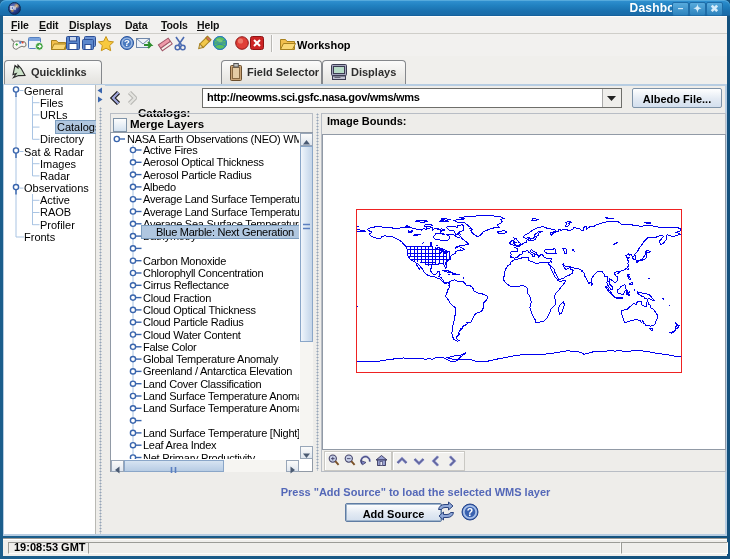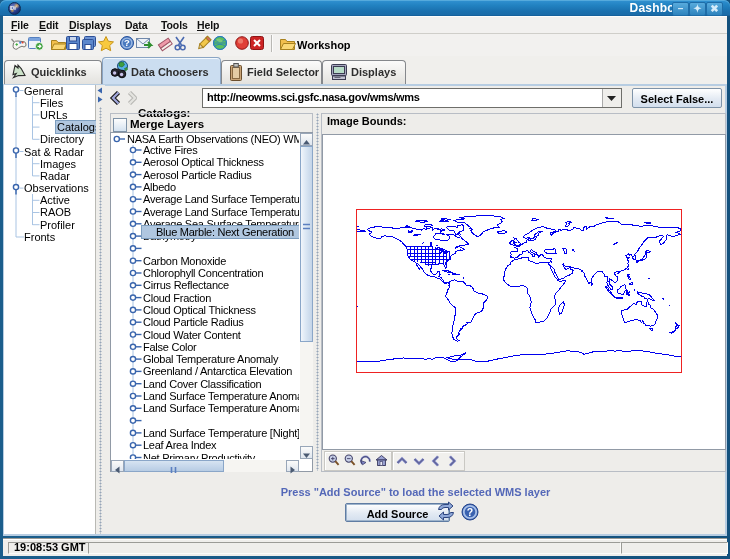--- a/index.html
+++ b/index.html
@@ -132,32 +132,20 @@
         <path d="M0.5 13.5 l3 -6 h12 l-3 6 z" fill="#fad876" stroke="#a8821f"></path>
       </g>
 </svg>
 <span style="position:absolute;left:294px;top:5px;font-size:11px;font-weight:bold">Workshop</span>
 </div>
 <div id="tabbar">
 <div class="tab" style="left:1px;width:96px">
       <span class="lbl" style="left:26px">Quicklinks</span>
 <svg class="sm" style="position:absolute;left:5px;top:2px" width="18" height="18">
         <path d="M5 2.5 L8 5 L8 2.2 L11.2 5.5 L15 12.5 L8.5 12.6 L3.5 14.6 L6.2 10.6 L3 11.6 Z" fill="#cde3ca" stroke="#2a2a2a" stroke-width="1.1"></path>
-      </svg>
-    </div>
-<div class="tab sel" style="left:99px;width:117px">
-      <span class="lbl" style="left:28px">Data Choosers</span>
-<svg class="sm" style="position:absolute;left:7px;top:2px" width="20" height="20">
-        <circle cx="12.5" cy="6" r="5" fill="#57b0e8" stroke="#1a4a7a"></circle>
-        <path d="M9 3 q2.5 -1.5 4.5 -0.5 l1 2.5 -2.5 2 -3 -1 z M14.5 8.5 l2.5 -1 0.5 2 -2 1.5 z" fill="#3f9e3f" stroke="#1e5e1e" stroke-width="0.5"></path>
-        <circle cx="5" cy="12.5" r="3.8" fill="#26262e" stroke="#0a0a0e"></circle>
-        <circle cx="12" cy="14" r="3.8" fill="#26262e" stroke="#0a0a0e"></circle>
-        <path d="M7 9.5 L11 11" stroke="#26262e" stroke-width="2.5"></path>
-        <circle cx="4.6" cy="13" r="1.7" fill="#c9c2ea"></circle>
-        <circle cx="11.6" cy="14.5" r="1.7" fill="#c9c2ea"></circle>
       </svg>
     </div>
 <div class="tab" style="left:218px;width:99px">
       <span class="lbl" style="left:25px">Field Selector</span>
 <svg class="sm" style="position:absolute;left:7px;top:2px" width="16" height="19">
         <rect x="1.5" y="2.5" width="11" height="15" rx="1" fill="#c9a477" stroke="#6b4f2e"></rect>
         <rect x="3.5" y="4.5" width="7" height="11" fill="#e4cba4" stroke="#8a6a42"></rect>
         <rect x="4.8" y="0.5" width="4.5" height="3.5" fill="#c0c0bc" stroke="#555"></rect>
       </svg>
     </div>
@@ -219,21 +207,21 @@
         <path d="M20.5 1.5 L26 7 L20.5 12.5" fill="none" stroke="#e4e4e0" stroke-width="2.2"></path>
       </svg>
 <span class="b" style="position:absolute;left:33px;top:22px;font-size:11.5px">Catalogs:</span>
 <div style="position:absolute;left:97px;top:3px;width:420px;height:20px;background:#fff;border:1px solid #6e6e6a;box-sizing:border-box">
 <span class="b" style="position:absolute;left:4px;top:2px;font-size:11px;letter-spacing:-0.3px">http://neowms.sci.gsfc.nasa.gov/wms/wms</span>
 <div style="position:absolute;right:0;top:0;width:18px;height:18px;background:#efeeeb;border-left:1px solid #aaa"><svg class="sm" width="18" height="18">
             <path d="M4 7 h9 l-4.5 5 z" fill="#222"></path>
           </svg></div>
 </div>
 <div class="btn" style="position:absolute;left:527px;top:3px;width:90px;height:20px">
-        <span style="position:absolute;left:50%;transform:translateX(-50%);top:4px;font-size:11px;font-weight:bold;white-space:nowrap">Select False...</span>
+        <span style="position:absolute;left:50%;transform:translateX(-50%);top:4px;font-size:11px;font-weight:bold;white-space:nowrap">Albedo File...</span>
       </div>
 
 <div style="position:absolute;left:5px;top:28px;width:203px;height:359px;border:1px solid #b8bdc5;box-sizing:border-box"></div>
 <div style="position:absolute;left:216px;top:28px;width:405px;height:359px;border:1px solid #b8bdc5;box-sizing:border-box"></div>
 <div style="position:absolute;left:8px;top:33px;width:12px;height:12px;background:linear-gradient(#fdfdfd,#d4e2f0);border:1px solid #7f93a8"></div>
 <span class="b" style="position:absolute;left:25px;top:33px;font-size:11.5px">Merge Layers</span>
 
 <div style="position:absolute;left:5px;top:47px;width:203px;height:340px;border:1px solid #919aa6;box-sizing:border-box;background:#fff"></div>
 <div id="viewport" style="position:absolute;left:6px;top:48px;width:188px;height:326px;background:#fff;overflow:hidden">
 <svg class="sm" style="position:absolute;left:0;top:0" width="188" height="326">
@@ -453,21 +441,21 @@
 <g transform="translate(106,4)">
           <path d="M8 1.5 L3.5 6 L8 10.5" fill="none" stroke="#8289c8" stroke-width="2.6"></path>
           <path d="M8 1.5 L3.5 6 L8 10.5" fill="none" stroke="#44446e" stroke-width="0.9"></path>
         </g>
 <g transform="translate(122,4)">
           <path d="M4 1.5 L8.5 6 L4 10.5" fill="none" stroke="#8289c8" stroke-width="2.6"></path>
           <path d="M4 1.5 L8.5 6 L4 10.5" fill="none" stroke="#44446e" stroke-width="0.9"></path>
         </g>
 </svg>
 <div style="position:absolute;left:0;top:401px;width:621px;text-align:center;font-size:11px;font-weight:bold;color:#5468b8">Press "Add Source" to load the selected WMS layer</div>
-<div class="btn" style="position:absolute;left:240px;top:418px;width:105px;height:19px;border-color:#5f7ca3;box-shadow:inset 0 0 0 1px #9eb4cc">
+<div class="btn" style="position:absolute;left:240px;top:418px;width:97px;height:19px;border-color:#5f7ca3;box-shadow:inset 0 0 0 1px #9eb4cc">
         <span style="position:absolute;left:50%;transform:translateX(-50%);top:4px;font-size:11px;font-weight:bold;white-space:nowrap">Add Source</span>
       </div>
 <svg class="sm" style="position:absolute;left:331px;top:416px" width="20" height="20">
         <path d="M2.5 8.5 Q3.5 3.5 9 3.5 L12.5 3.5 L12.5 1 L17 5 L12.5 9 L12.5 6.5 L9 6.5 Q6 6.5 5.5 8.5 Z" fill="#8fa8d8" stroke="#2c447e" stroke-width="1"></path>
         <path d="M17.5 11.5 Q16.5 16.5 11 16.5 L7.5 16.5 L7.5 19 L3 15 L7.5 11 L7.5 13.5 L11 13.5 Q14 13.5 14.5 11.5 Z" fill="#8fa8d8" stroke="#2c447e" stroke-width="1"></path>
       </svg>
 <svg class="sm" style="position:absolute;left:356px;top:418px" width="18" height="18">
         <circle cx="9" cy="9" r="8" fill="#3a62b0" stroke="#26458c"></circle>
         <circle cx="9" cy="9" r="6.2" fill="none" stroke="#a8c0e8" stroke-width="1.8"></circle>
         <text x="9" y="13" font-size="10.5" font-weight="bold" fill="#fff" text-anchor="middle" font-family="Liberation Sans">?</text>

